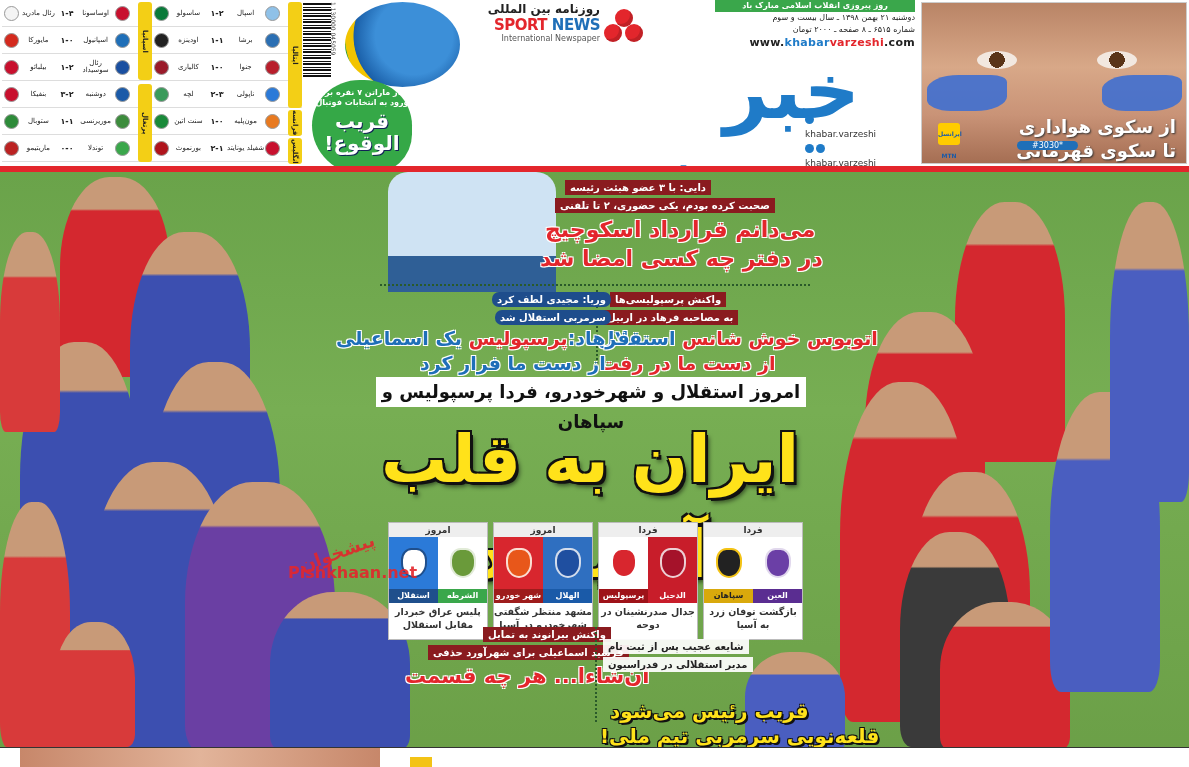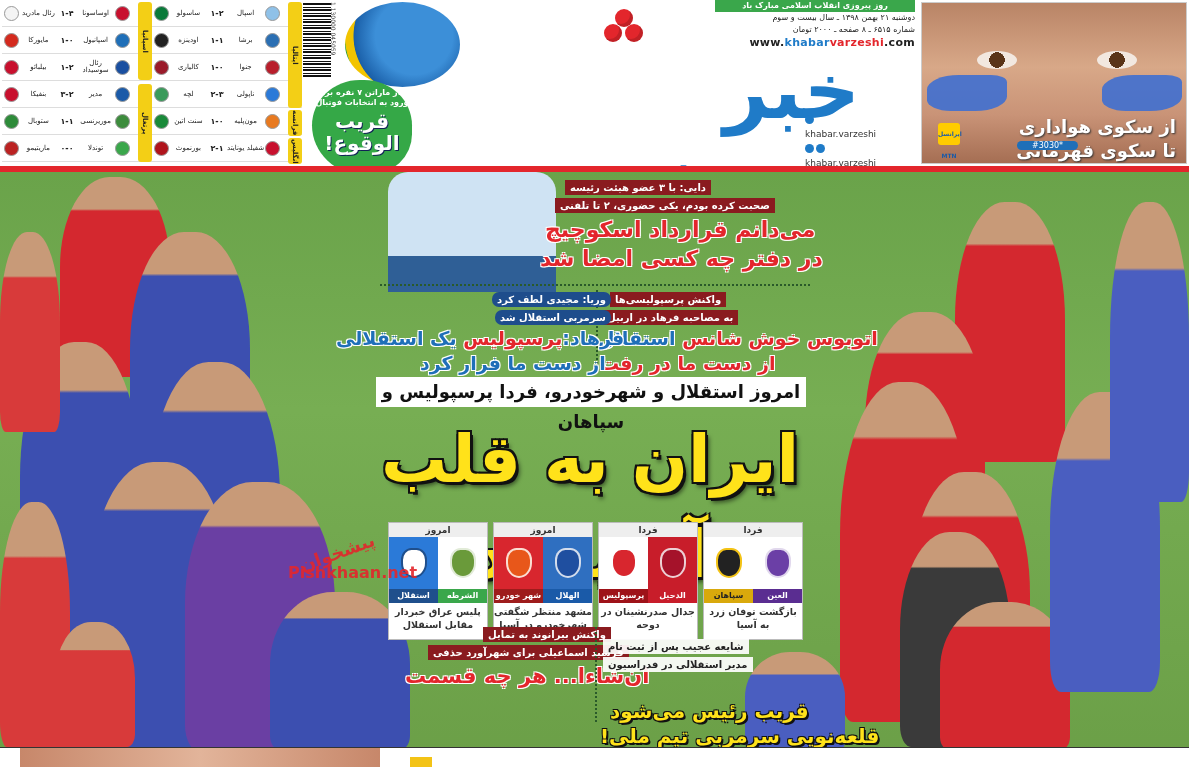--- a/index.html
+++ b/index.html
@@ -129,21 +129,21 @@
         </div>
       <div class="score-row">
           <span class="logo" style="background:#1a4fa0"></span>
           <span class="team">رئال سوسیداد</span>
           <span class="res">۱-۲</span>
           <span class="team">بیلبائو</span>
           <span class="logo" style="background:#c8102e"></span>
         </div>
       <div class="score-row">
           <span class="logo" style="background:#1a5aa8"></span>
-          <span class="team">مدیر</span>
+          <span class="team">دوشنبه</span>
           <span class="res">۳-۲</span>
           <span class="team">بنفیکا</span>
           <span class="logo" style="background:#c8102e"></span>
         </div>
       <div class="score-row">
           <span class="logo" style="background:#3d8c3d"></span>
           <span class="team">موریرنسی</span>
           <span class="res">۱-۱</span>
           <span class="team">ستوبال</span>
           <span class="logo" style="background:#2e8b3a"></span>
@@ -210,20 +210,25 @@
 
   <div class="barcode"></div>
   <div class="barcode-num">1 130000 045059</div>
 
   <div class="globe"></div>
   <div class="bubble">
     <div class="sub">آغاز ماراتن ۷ نفره برای ورود به انتخابات فوتبال</div>
     <div class="big">قریب الوقوع!</div>
   </div>
 
+  <div class="brand">
+    <div class="fa">روزنامه بین المللی</div>
+    <div class="en"><span class="sp">SPORT</span> <span class="nw">NEWS</span></div>
+    <div class="int">International Newspaper</div>
+  </div>
   <div class="cherry">
     <i style="left:11px;top:0"></i>
       <i style="left:0;top:15px"></i>
       <i style="left:21px;top:15px"></i>
   </div>
 
   <div class="masthead">
     <div class="mast-logo"><span class="b">خبر ورزشی</span></div>
     <div class="social">
       <div><span class="ic"></span><span>khabar.varzeshi</span></div>
@@ -291,21 +296,21 @@
   <div class="head-red" style="left:598px;top:155px;font-size:19px">
     <span>اتوبوس خوش شانس</span> <span class="head-blue">استقلال</span>
   </div>
   <div class="head-red" style="left:600px;top:180px;font-size:19px">از دست ما در رفت</div>
 
   <div class="dotted-v" style="left:596px;top:118px;height:82px"></div>
 
   <div class="kicker navy" style="left:492px;top:120px">وریا: مجیدی لطف کرد</div>
   <div class="kicker navy" style="left:495px;top:138px">سرمربی استقلال شد</div>
   <div class="head-red" style="left:336px;top:155px;font-size:19px">
-    <span class="head-blue">فرهاد:</span><span>پرسپولیس</span> <span class="head-blue">یک استقلالی</span>
+    <span class="head-blue">فرهاد:</span><span>پرسپولیس</span> <span class="head-blue">یک اسماعیلی</span>
   </div>
   <div class="head-red head-blue" style="left:420px;top:180px;font-size:19px">از دست ما فرار کرد</div>
 
   <div class="subline">امروز استقلال و شهرخودرو، فردا پرسپولیس و سپاهان</div>
   <div class="main-headline">ایران به قلب آسیا زد</div>
 
   <div class="matches">
     <div class="match">
       <div class="when">فردا</div>
       <div class="teams">

